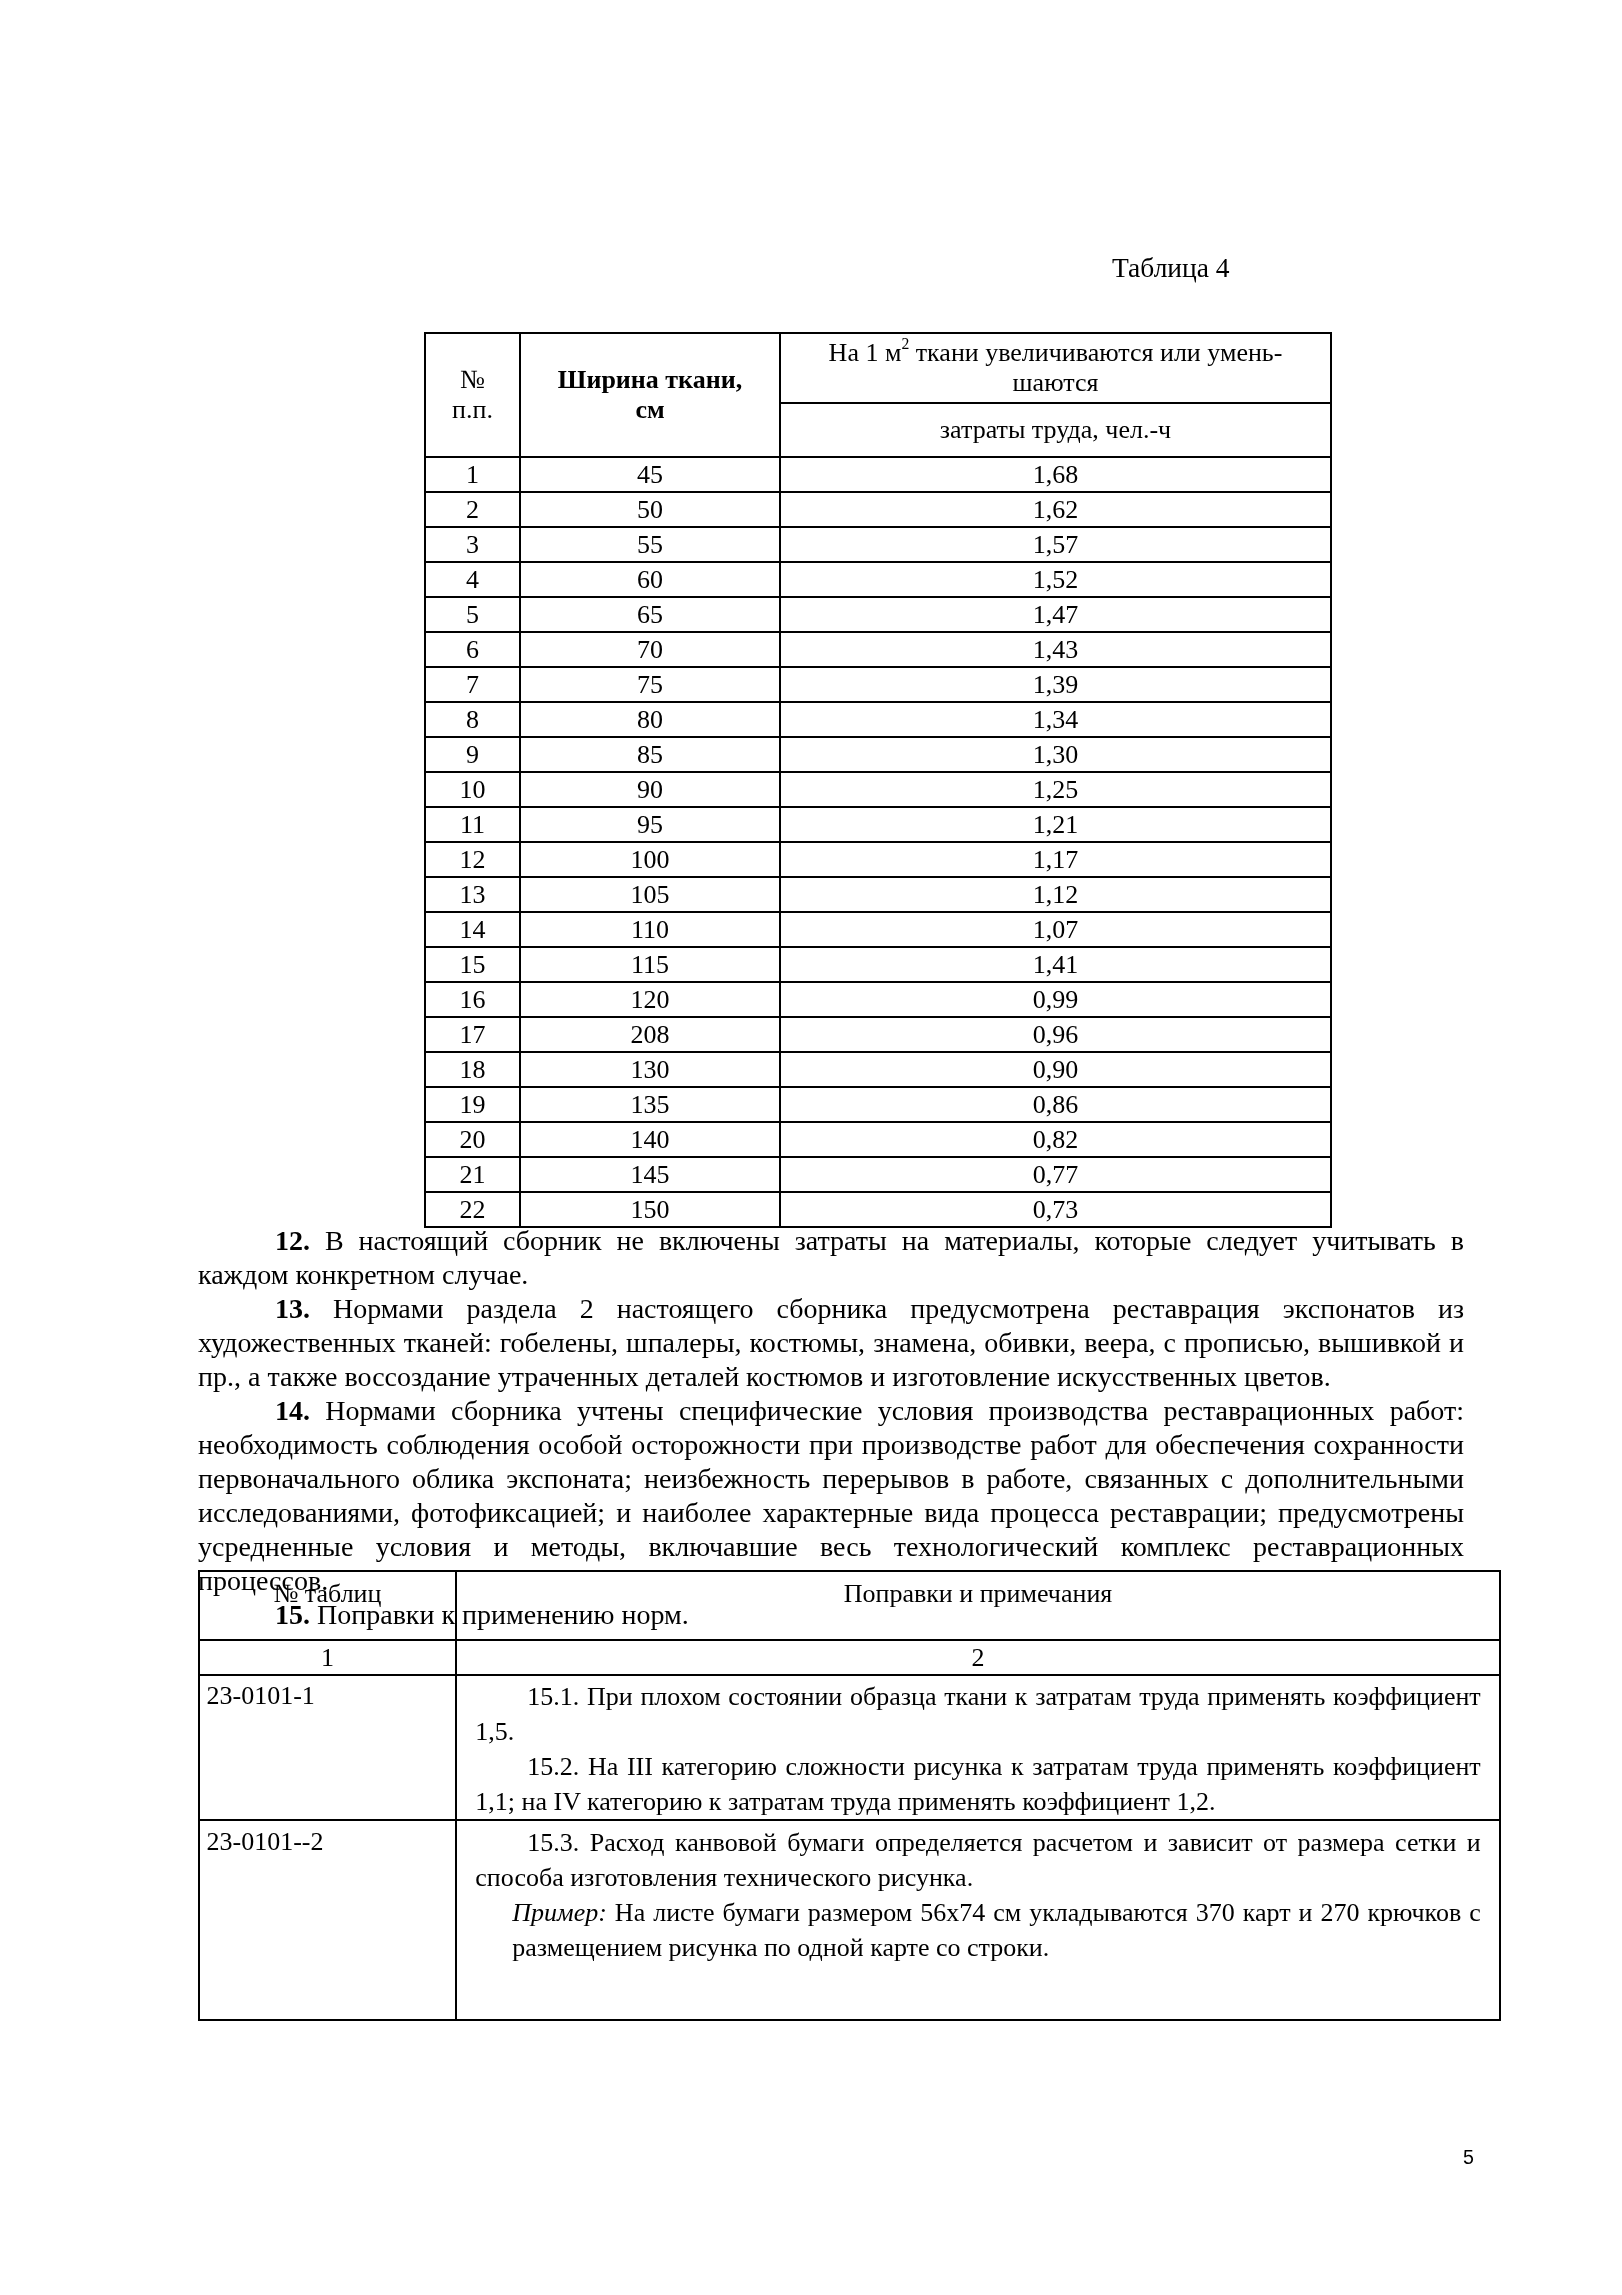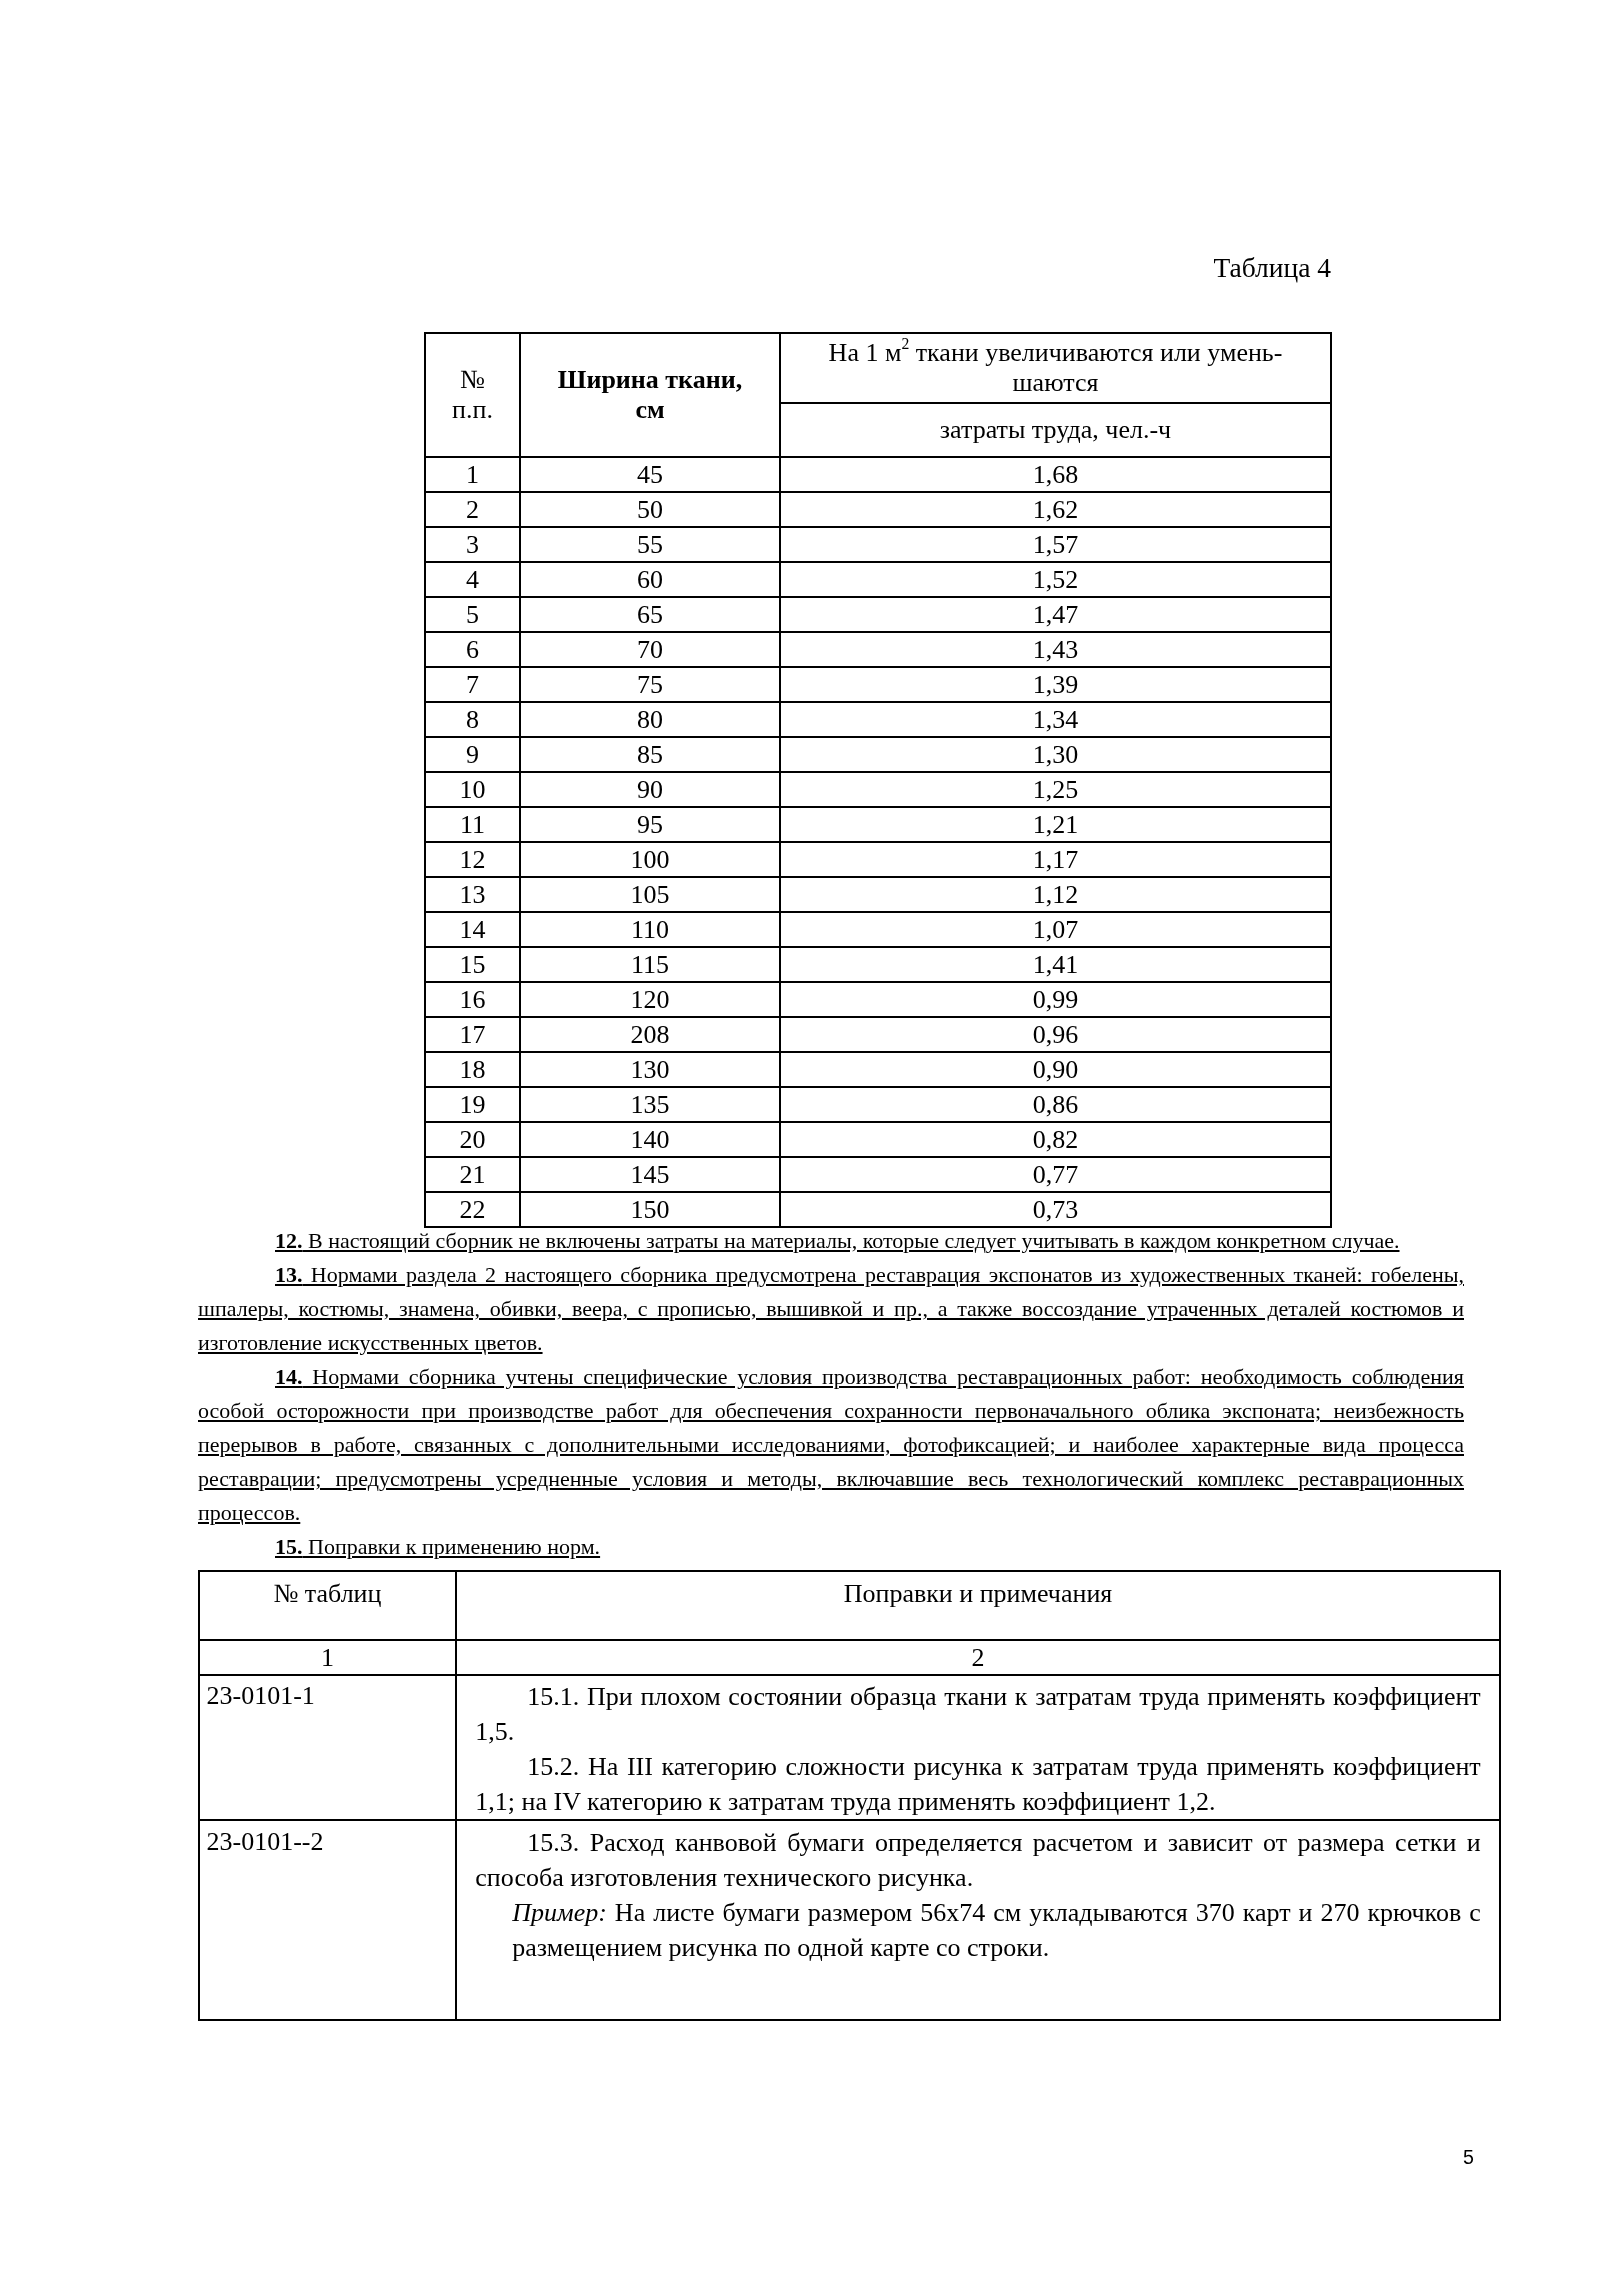--- a/index.html
+++ b/index.html
@@ -2,21 +2,21 @@
 <html style="font-size:10.5px"><head>
 <meta charset="utf-8">
 <style>
   html, body { margin: 0; padding: 0; background: #ffffff; }
   body {
     width: 1623px; height: 2295px; position: relative; overflow: hidden;
     font-family: "Liberation Serif", serif; color: #000;
   }
   .abs { position: absolute; }
   .table-caption {
-    left: 1112px; top: 252px; width: 219px; text-align: right;
+    left: 1112px; top: 252px; width: 219px; 
     font-size: 27.5px;
   }
   
   table { border-collapse: collapse; }
   #t4 {
     left: 424px; top: 332px; width: 908px;
     font-size: 26px;
   }
   #t4 td, #t4 th {
     border: 2px solid #000; text-align: center; padding: 0; font-weight: normal;
@@ -26,21 +26,21 @@
   #t4 .c2 { width: 258px; border-radius: 27px; }
   #t4 th.bold { font-weight: bold; }
   #t4 .hdr-top { height: 68px; vertical-align: middle; }
   #t4 .hdr-sub { height: 52px; }
   #t4 tbody td { height: 33px; line-height: 33px; }
   sup { font-size: 15.7px; line-height: 0; position: relative; top: -2.6px; }
 
   
   .para-block {
     left: 198px; top: 1224px; width: 1266px;
-    font-size: 22px; line-height: 34px; text-align: justify; text-decoration: underline;
+    font-size: 28px; line-height: 34px; text-align: justify;
   }
   .para-block p { margin: 0; text-indent: 77px; }
   .para-block b { font-weight: bold; }
 
   
   #t15 {
     left: 198px; top: 1570px; width: 1303px; font-size: 26px;
   }
   #t15 td, #t15 th {
     border: 2px solid #000; padding: 0; font-weight: normal;

